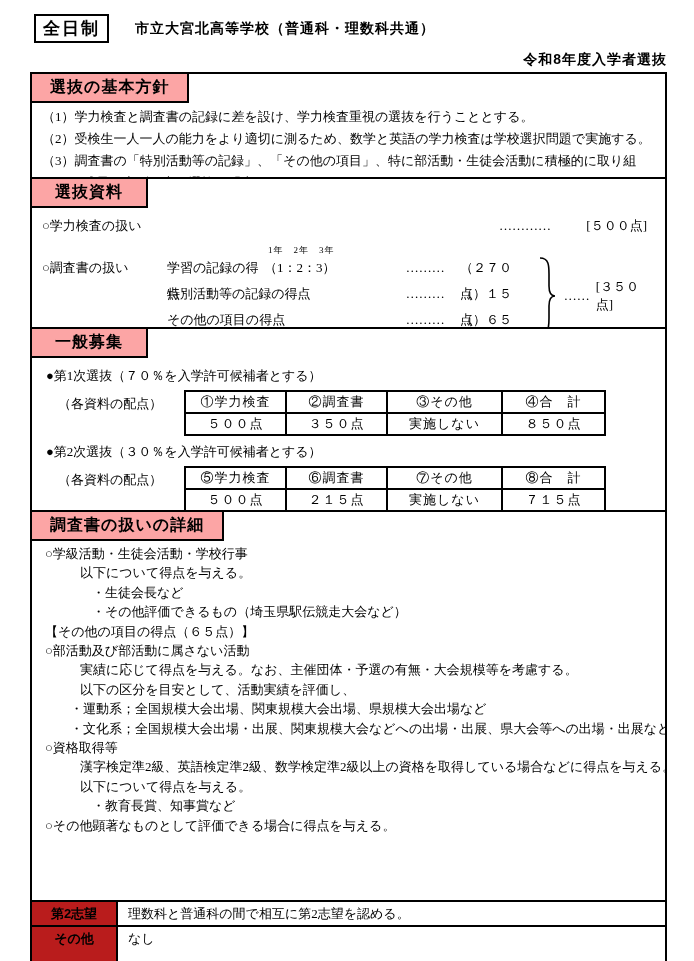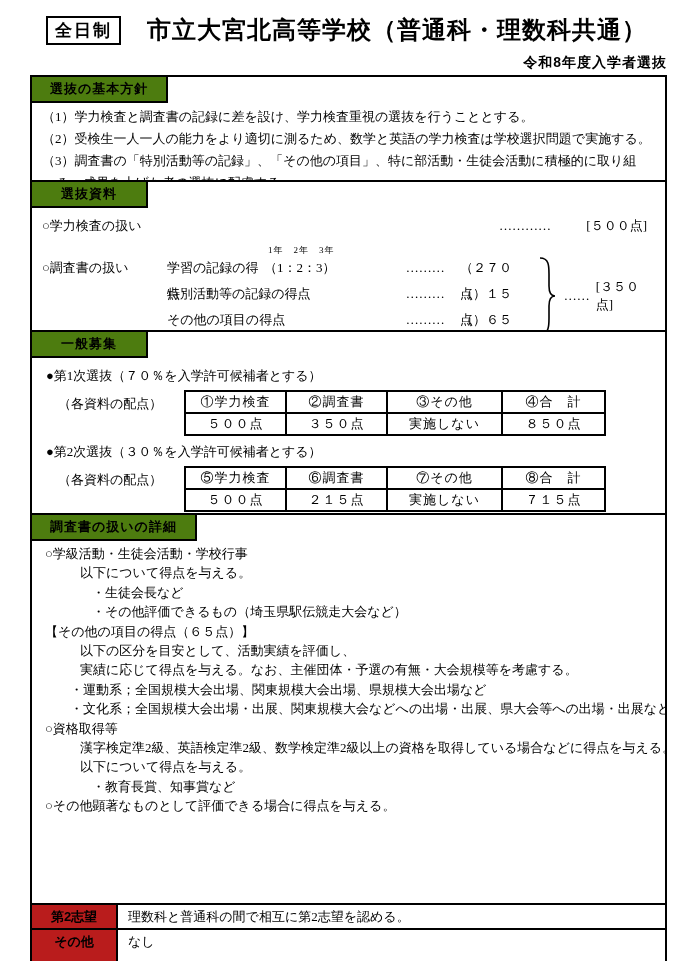--- a/index.html
+++ b/index.html
@@ -1,28 +1,28 @@
 <!DOCTYPE html>
 <html><head>
 <meta charset="utf-8">
 <style>
   * { margin:0; padding:0; box-sizing:border-box; }
   body { background:#fff; color:#000; font-family:"Liberation Serif", serif; }
   .page { width:694px; height:961px; background:#fff; padding:14px 27px 0 30px; position:relative; overflow:hidden; }
 
   
-  .hdr { display:flex; align-items:center; gap:26px; font-family:"Liberation Sans", sans-serif; font-weight:bold; margin-left:16px; }
+  .hdr { display:flex; align-items:center; gap:26px; font-family:"Liberation Sans", sans-serif; font-weight:bold; margin-left:4px; }
   .badge { border:2px solid #000; font-size:17px; padding:1px 7px; letter-spacing:2px; }
-  .school-title { font-size:24px; letter-spacing:1px; }
+  .school-title { font-size:14px; letter-spacing:1px; }
   .year { text-align:right; font-family:"Liberation Sans", sans-serif; font-weight:bold; font-size:14px; letter-spacing:1px; margin:8px 0 3px; }
 
   
   .sec { border:2px solid #000; overflow:hidden; }
   .sec + .sec, .sec + .brow, .brow + .brow { margin-top:-2px; }
-  .tab { display:inline-block; background:#4d7c0f; border:2px solid #000; margin:-2px 4px 3px -2px; padding:3px 18px; font-family:"Liberation Sans", sans-serif; font-weight:bold; font-size:13px; letter-spacing:1px; min-width:118px; text-align:center; }
+  .tab { display:inline-block; background:#fca5a5; border:2px solid #000; margin:-2px 4px 3px -2px; padding:3px 18px; font-family:"Liberation Sans", sans-serif; font-weight:bold; font-size:16px; letter-spacing:1px; min-width:118px; text-align:center; }
   .content { font-size:13px; padding:0 10px 0 10px; }
 
   
   .sec-policy { height:107px; }
   .sec-policy .pline { line-height:22px; padding-left:15px; text-indent:-15px; max-width:628px; }
 
   
   .sec-materials { height:152px; }
   .exam-row { display:flex; margin:4px 8px 0 0; line-height:22px; }
   .exam-row .dots { margin-left:auto; }
@@ -175,22 +175,23 @@
     </section>
 
     <section class="sec sec-detail">
       <div class="tab">調査書の扱いの詳細</div>
       <div class="content detail">
         <div class="dline i0">○学級活動・生徒会活動・学校行事</div>
         <div class="dline i1">以下について得点を与える。</div>
         <div class="dline i2">・生徒会長など</div>
         <div class="dline i2">・その他評価できるもの（埼玉県駅伝競走大会など）</div>
         <div class="dline i0">【その他の項目の得点（６５点）】</div>
+        <div class="dline i0">○部活動及び部活動に属さない活動</div>
+        <div class="dline i1">実績に応じて得点を与える。なお、主催団体・予選の有無・大会規模等を考慮する。</div>
         <div class="dline i1">以下の区分を目安として、活動実績を評価し、</div>
-        <div class="dline i1">実績に応じて得点を与える。なお、主催団体・予選の有無・大会規模等を考慮する。</div>
         <div class="dline i1b">・運動系；全国規模大会出場、関東規模大会出場、県規模大会出場など</div>
         <div class="dline i1b">・文化系；全国規模大会出場・出展、関東規模大会などへの出場・出展、県大会等への出場・出展など</div>
         <div class="dline i0">○資格取得等</div>
         <div class="dline i1">漢字検定準2級、英語検定準2級、数学検定準2級以上の資格を取得している場合などに得点を与える。</div>
         <div class="dline i1">以下について得点を与える。</div>
         <div class="dline i2">・教育長賞、知事賞など</div>
         <div class="dline i0">○その他顕著なものとして評価できる場合に得点を与える。</div>
       </div>
     </section>
 

